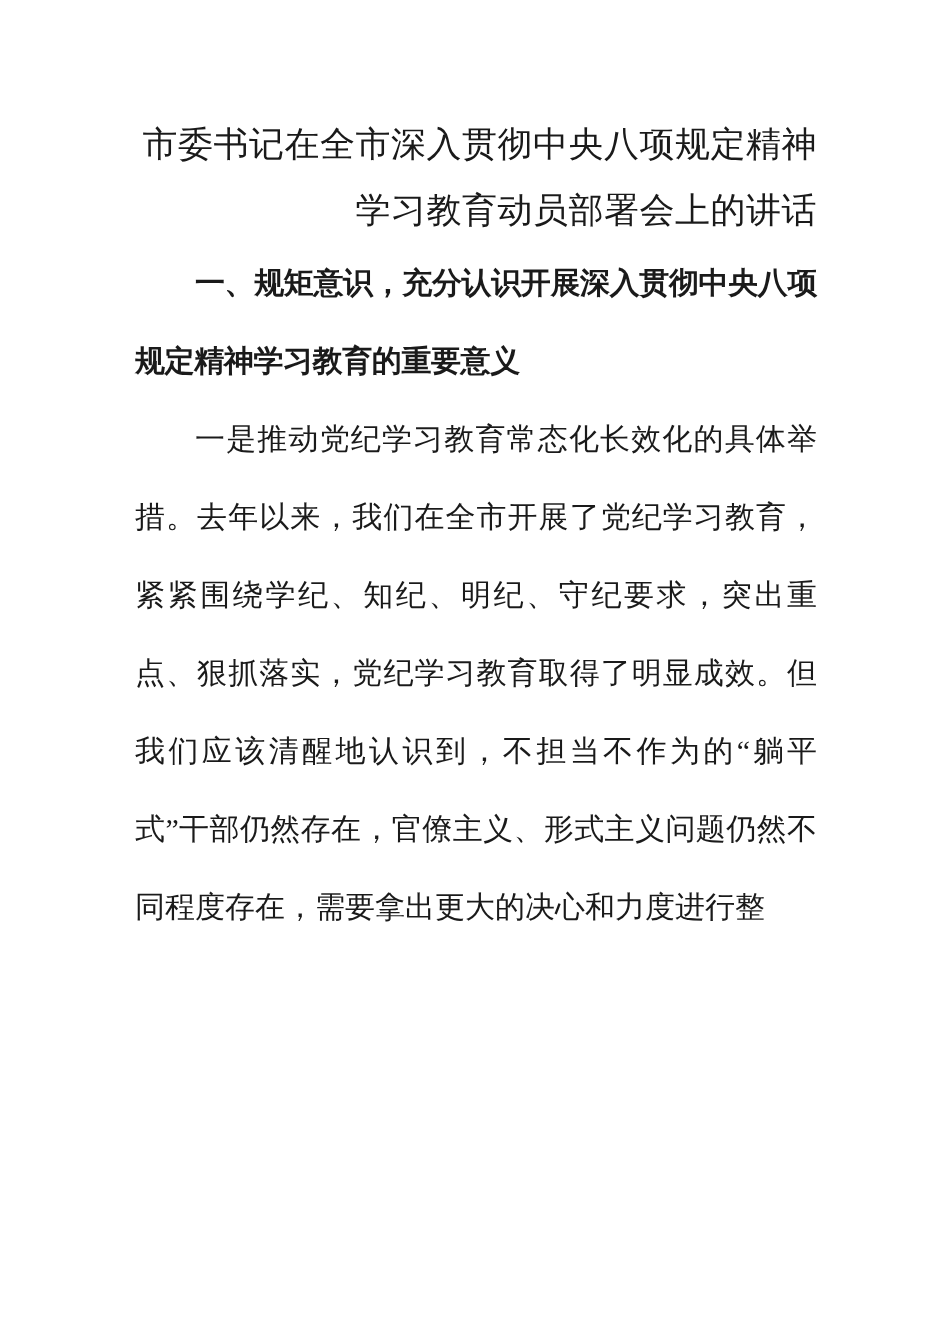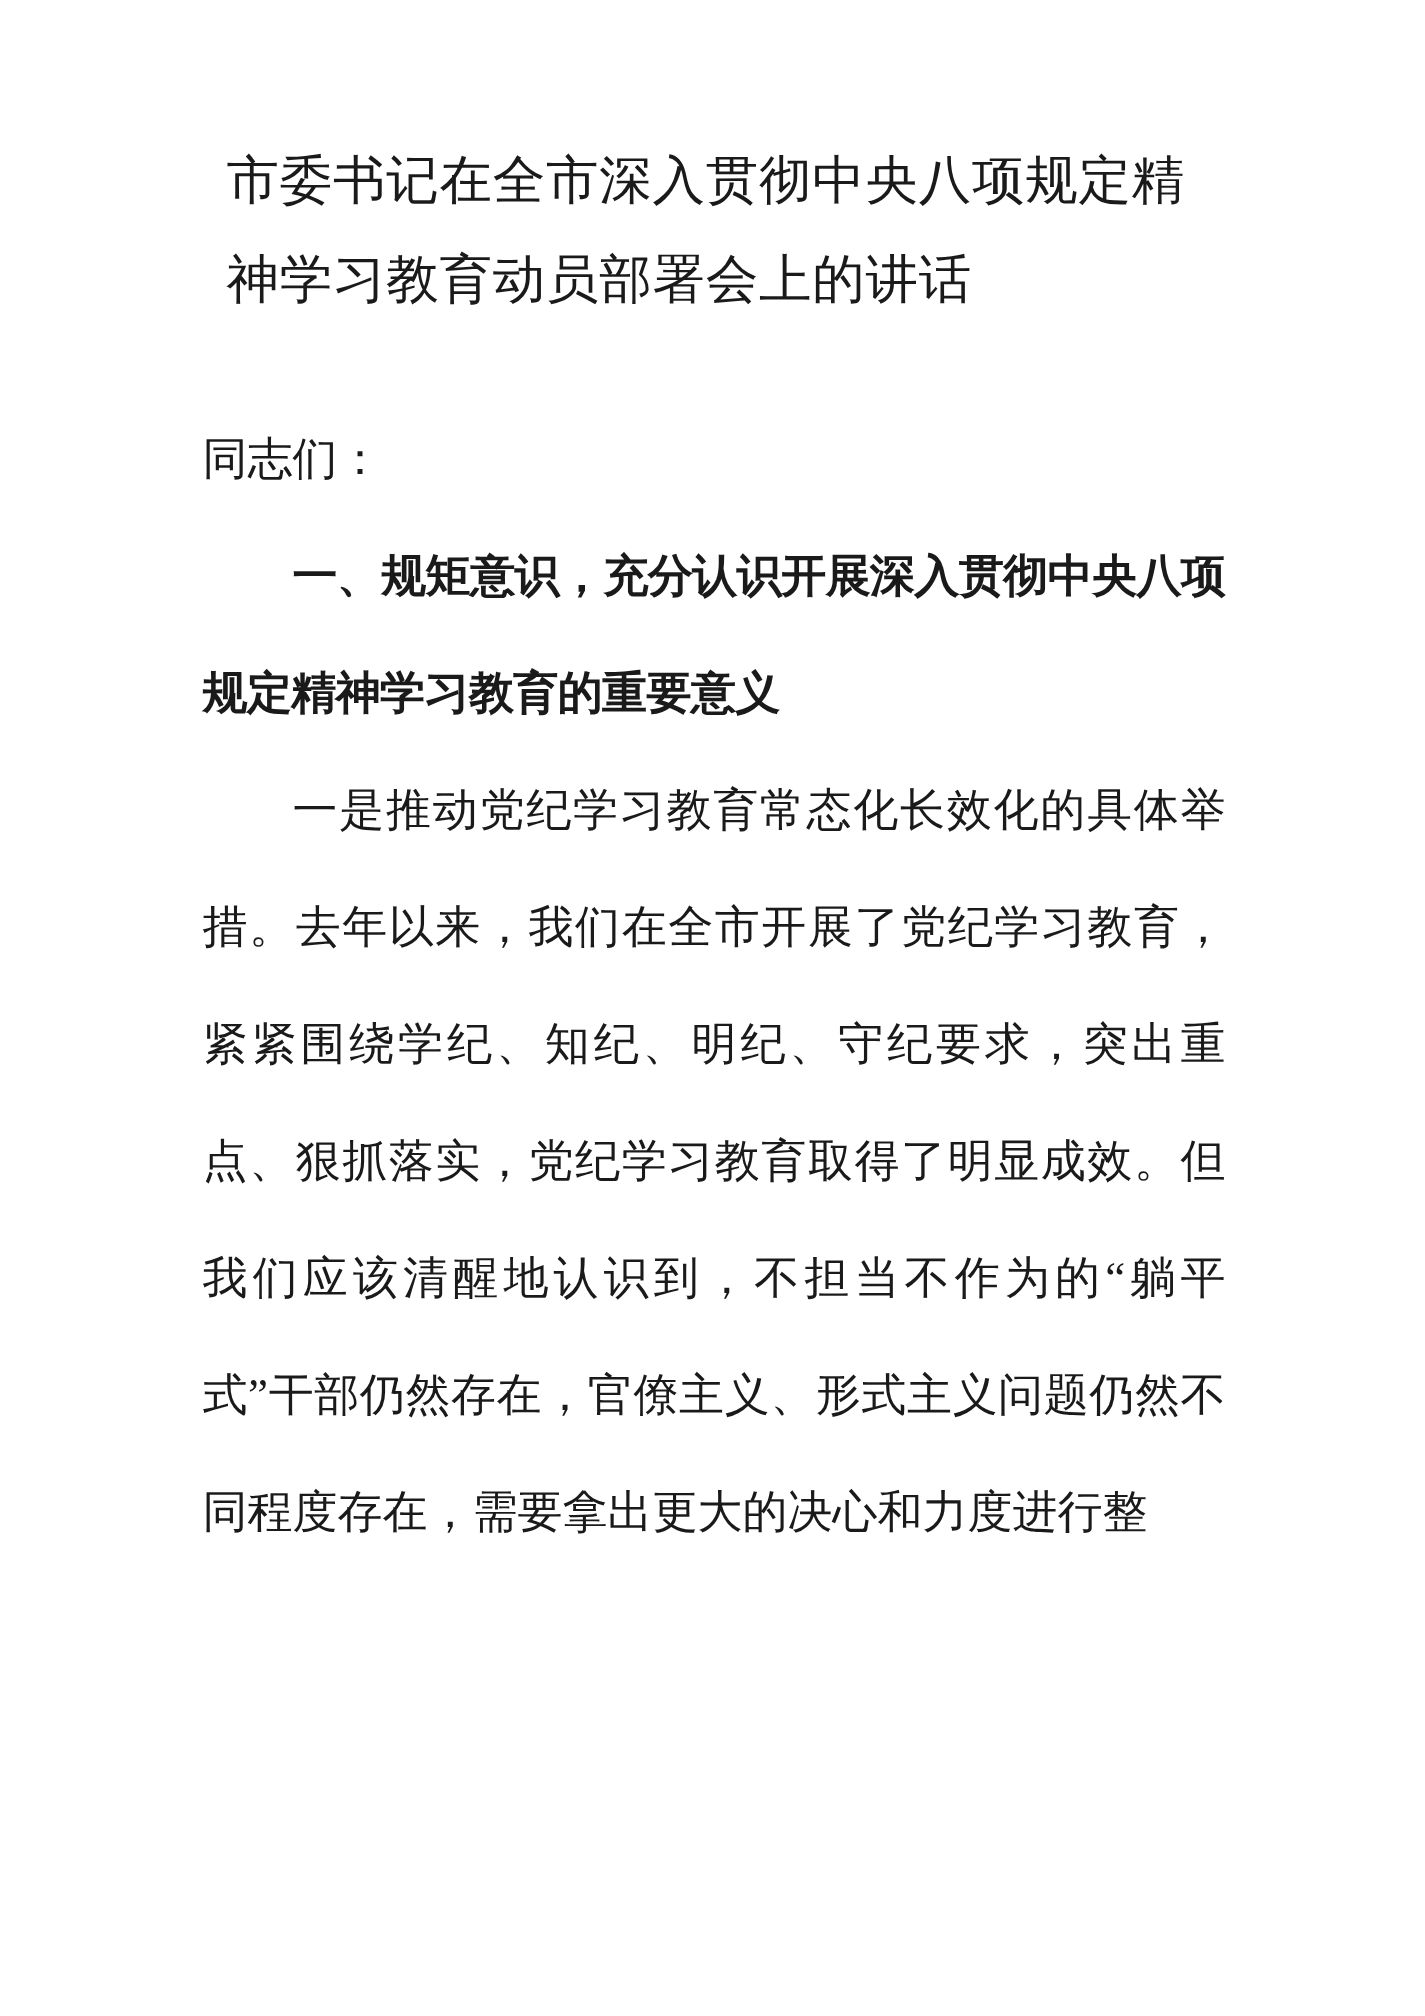--- a/index.html
+++ b/index.html
@@ -19,26 +19,26 @@
   }
   .content {
     position: absolute;
     left: 135px;
     top: 0;
     width: 682px;
   }
 
   
   .doc-title {
-    margin: 16px;
-    padding-top: 72px;
+    margin: 0;
+    padding-top: 112px;
     font-size: 35px;
     line-height: 66px;
     font-weight: 400;
-    text-align: left;
+    text-align: right;
     letter-spacing: 0.5px;
     word-break: break-all;
   }
 
   
   .para {
     margin: 0;
     font-size: 30px;
     line-height: 78px;
     font-weight: 400;
@@ -65,21 +65,20 @@
   }
 </style>
 </head>
 <body>
 
 <div class="page">
   <div class="content">
 
     <h1 class="doc-title">市委书记在全市深入贯彻中央八项规定精神学习教育动员部署会上的讲话</h1>
 
-    <p class="para salutation">同志们：</p>
 
 
     <p class="para heading">一、规矩意识，充分认识开展深入贯彻中央八项规定精神学习教育的重要意义</p>
 
     <p class="para indent">一是推动党纪学习教育常态化长效化的具体举措。去年以来，我们在全市开展了党纪学习教育，紧紧围绕学纪、知纪、明纪、守纪要求，突出重点、狠抓落实，党纪学习教育取得了明显成效。但我们应该清醒地认识到，不担当不作为的“躺平式”干部仍然存在，官僚主义、形式主义问题仍然不同程度存在，需要拿出更大的决心和力度进行整</p>
 
   </div>
 </div>
 
 </body></html>

